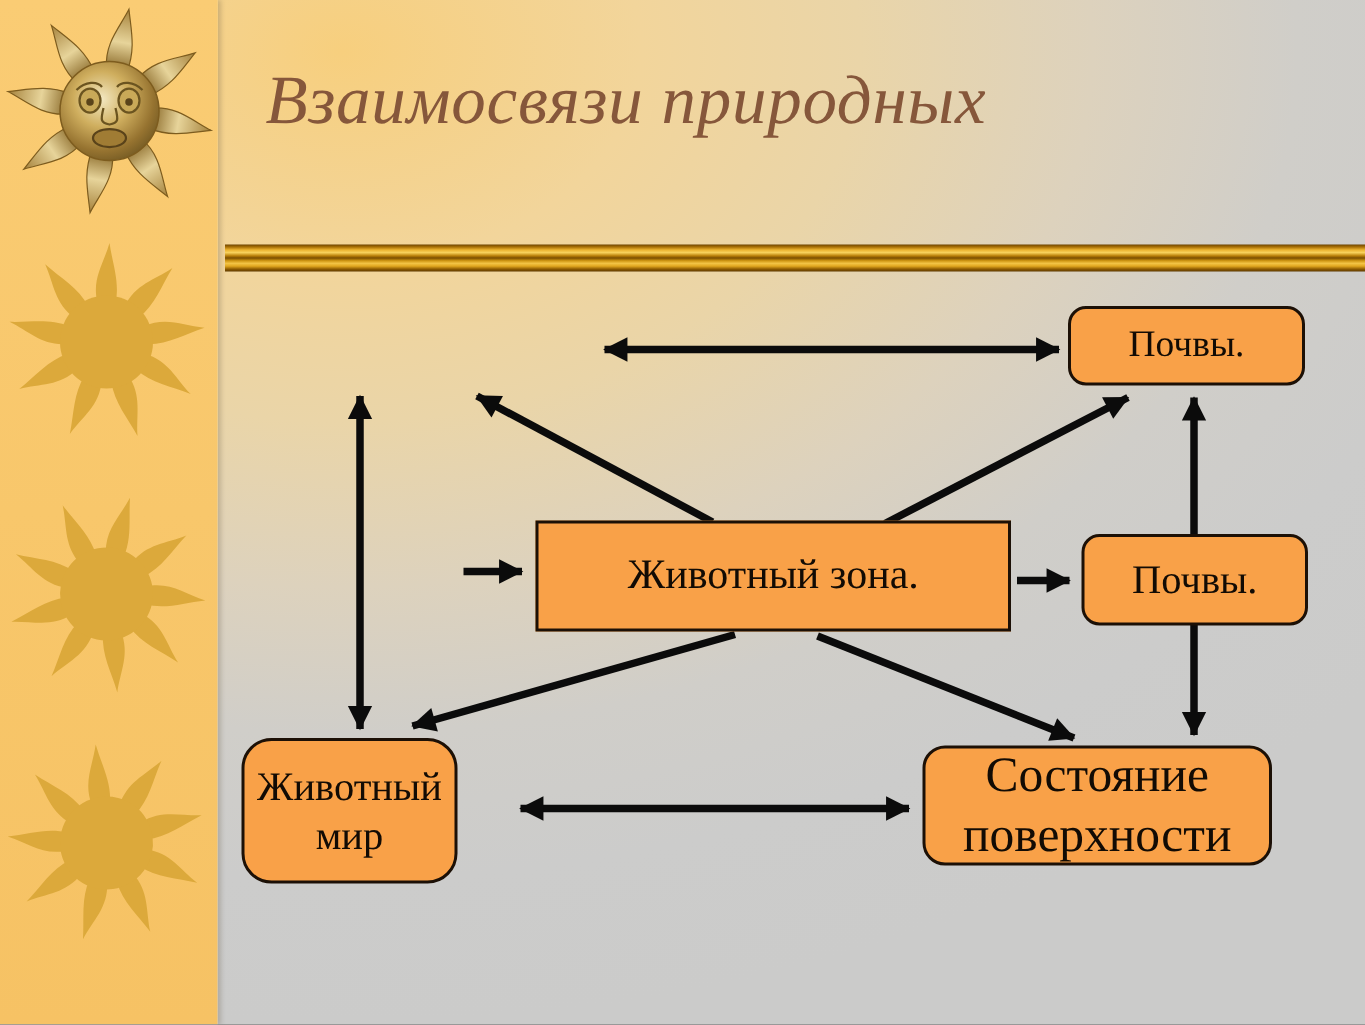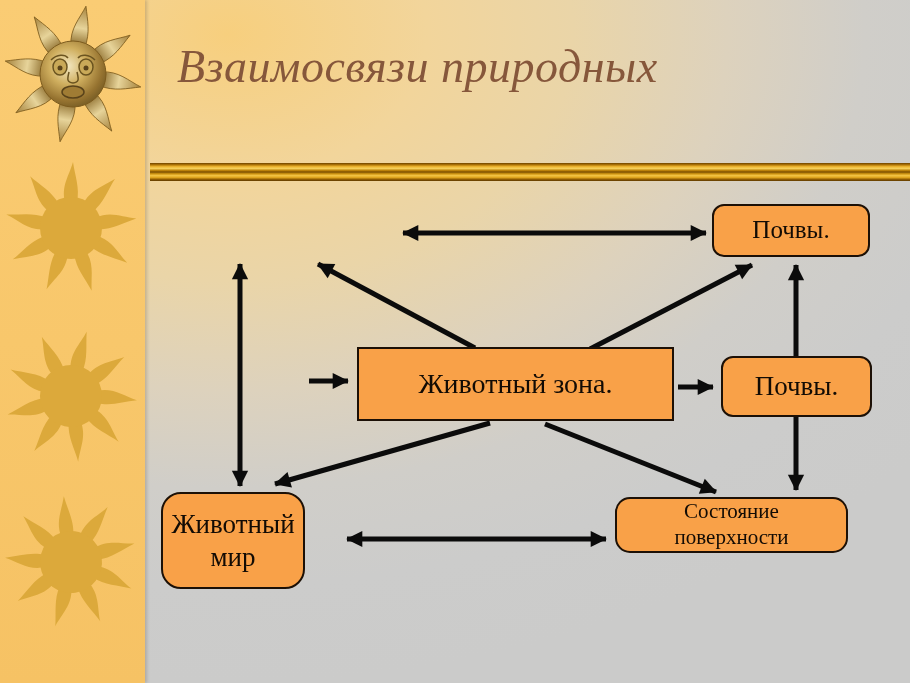--- a/index.html
+++ b/index.html
@@ -55,21 +55,21 @@
     line-height:1.22;
     box-sizing:border-box;
     padding:0 8px;
   }
   .n-rastitelnost{left:183px;top:201px;width:212px;height:56px;border-radius:12px;font-size:26px;}
   .n-pochvy      {left:712px;top:204px;width:158px;height:53px;border-radius:12px;font-size:25px;text-align:right;}
   .n-klimat      {left:162px;top:343px;width:143px;height:66px;border-radius:14px;font-size:27px;}
   .n-prirodnaya  {left:357px;top:347px;width:317px;height:74px;border-radius:0;   font-size:28px;}
   .n-relief      {left:721px;top:356px;width:151px;height:61px;border-radius:12px;font-size:27px;}
   .n-zhivotny    {left:161px;top:492px;width:144px;height:97px;border-radius:20px;font-size:27px;}
-  .n-sostoyanie  {left:615px;top:497px;width:233px;height:56px;border-radius:15px;font-size:21px;align-items:center;}
+  .n-sostoyanie  {left:615px;top:497px;width:233px;height:80px;border-radius:15px;font-size:33px;align-items:center;}
 </style>
 </head>
 <body>
 
 <div class="slide">
 
   <div class="sidebar">
     <svg width="145" height="683" viewBox="0 0 145 683">
       <defs>
         <radialGradient id="bronze" cx="42%" cy="38%" r="70%">

